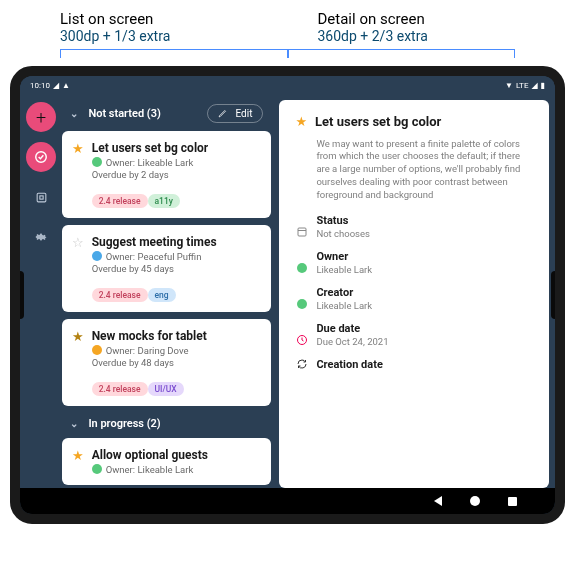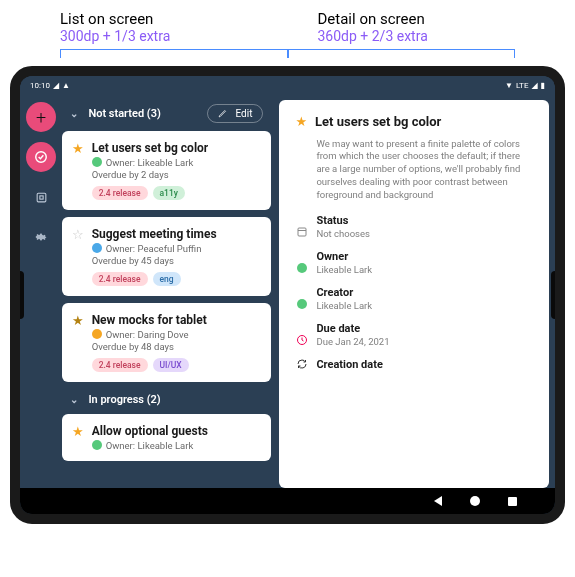--- a/index.html
+++ b/index.html
@@ -1,20 +1,20 @@
 <!DOCTYPE html>
 <html><head>
 <meta charset="utf-8">
 <style>
 *{margin:0;padding:0;box-sizing:border-box;font-family:-apple-system,BlinkMacSystemFont,"Segoe UI",Roboto,sans-serif}
 body{background:#fff;padding:10px}
 .labels{display:flex;gap:60px;padding:0 50px 5px}
 .lbl-col{flex:1}
 .lbl-title{font-size:15px;font-weight:400;color:#000}
-.lbl-sub{font-size:14px;color:#8b5cf6}
+.lbl-sub{font-size:14px;color:#0c4a6e}
 .brackets{display:flex;padding:0 50px 3px}
 .brk{flex:1;height:14px;border-top:1px solid #4a8cff;position:relative}
 .brk::before,.brk::after{content:"";position:absolute;top:0;width:1px;height:8px;background:#4a8cff}
 .brk::before{left:0}.brk::after{right:0}
 .device{border:10px solid #1a1a1a;border-radius:22px;background:#1a1a1a;position:relative;overflow:hidden}
 .notch-l,.notch-r{position:absolute;top:50%;transform:translateY(-50%);width:8px;height:48px;background:#0a0a0a;border-radius:4px;z-index:10}
 .notch-l{left:-4px}.notch-r{right:-4px}
 .screen{background:#2b3f54;border-radius:10px;overflow:hidden;height:438px;display:flex;flex-direction:column}
 .statusbar{height:18px;background:#2b3f54;display:flex;justify-content:space-between;align-items:center;padding:0 10px;font-size:8px;color:#fff}
 .sb-left,.sb-right{display:flex;gap:3px;align-items:center}
@@ -33,21 +33,21 @@
 .top-row .sect-hdr{padding:0}
 .card{background:#fff;border-radius:6px;padding:10px 12px 10px 10px;margin-bottom:7px;display:flex;gap:8px}
 .star{font-size:13px;line-height:1.2}
 .star.gold{color:#f5a623}.star.open{color:#c9c9c9}.star.filled{color:#b38212}
 .card-body{flex:1}
 .card-title{font-size:12px;font-weight:700;color:#1a1a1a;margin-bottom:2px}
 .meta{font-size:9.5px;color:#6a6a6a;display:flex;align-items:flex-start;gap:4px}
 .dot{width:10px;height:10px;border-radius:50%;display:inline-block}
 .dot.green{background:#56c97b}.dot.blue{background:#4aa8e8}.dot.orange{background:#f5a623}
 .overdue{font-size:9.5px;color:#6a6a6a;margin-top:1px}
-.chips{display:flex;gap:5px;margin-top:6px}
+.chips{display:flex;margin-top:14px}
 .chip{font-size:8.5px;padding:2px 7px;border-radius:9px;font-weight:500}
 .chip.pink{background:#ffd8dc;color:#c2425d}
 .chip.green{background:#d0f0d9;color:#2b8a4b}
 .chip.blue{background:#d0e6fa;color:#2d6ea8}
 .chip.purple{background:#e5d8fb;color:#7a4ccf}
 .detail-hdr{display:flex;gap:8px;margin-bottom:8px}
 .detail-title{font-size:13px;font-weight:700;color:#1a1a1a}
 .detail-desc{font-size:9.5px;color:#808080;line-height:1.35;margin-bottom:12px;padding-left:21px}
 .field{display:flex;gap:8px;margin-bottom:11px;align-items:flex-end}
 .ficon{width:13px;height:13px;display:flex;align-items:center;justify-content:center;font-size:11px}
@@ -229,21 +229,21 @@
           </div>
           <div class="field">
             <div class="ficon">
                 <svg width="12" height="12" viewBox="0 0 24 24" fill="none" stroke="#e05" stroke-width="2">
                   <circle cx="12" cy="12" r="9"></circle>
                   <path d="M12 7v5l3 2"></path>
                 </svg>
               </div>
             <div>
                 <div class="flabel">Due date</div>
-                <div class="fval">Due Jan 24, 2021</div>
+                <div class="fval">Due Oct 24, 2021</div>
               </div>
           </div>
           <div class="field">
             <div class="ficon">
                 <svg width="12" height="12" viewBox="0 0 24 24" fill="none" stroke="#333" stroke-width="2">
                   <path d="M4 12a8 8 0 018-8 8 8 0 017 4M20 12a8 8 0 01-15 4"></path>
                   <path d="M19 4v4h-4M5 20v-4h4"></path>
                 </svg>
               </div>
             <div>

